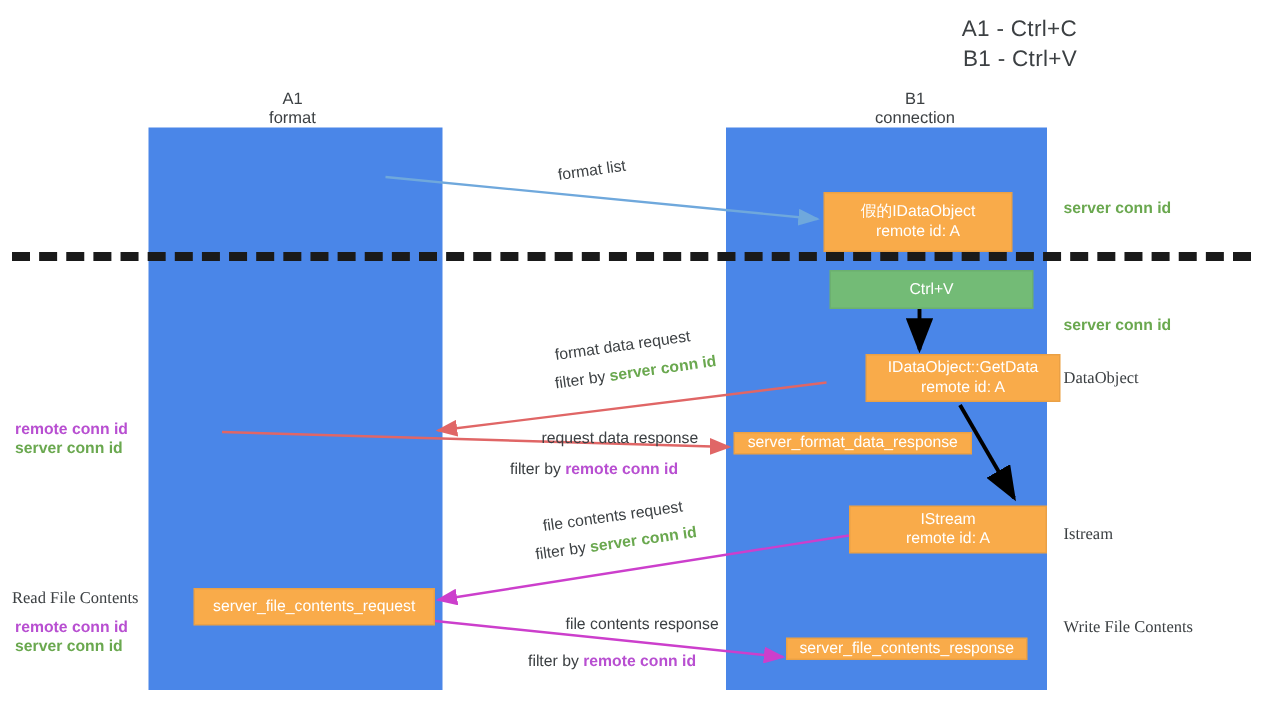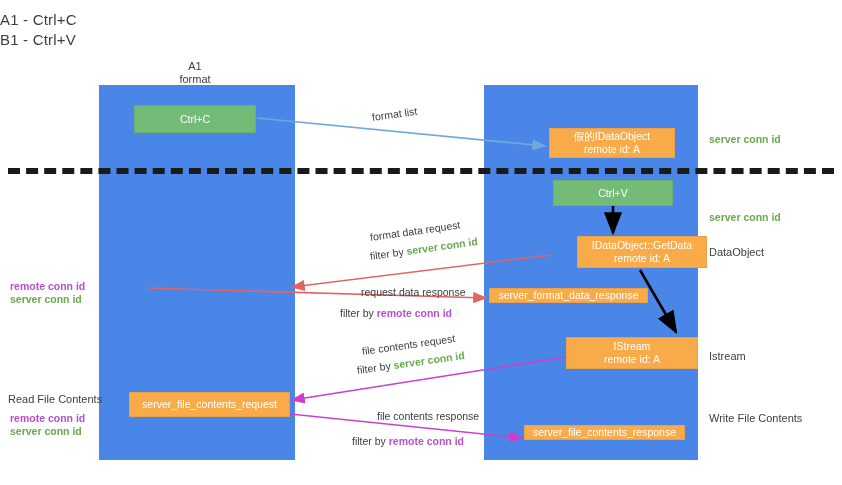--- a/index.html
+++ b/index.html
@@ -18,21 +18,21 @@
     background: #ffffff;
     overflow: hidden;
   }
 
   
   .title-block {
     position: absolute;
     left: 0;
     top: 10px;
     width: 718px;
-    text-align: left;
+    text-align: right;
     color: #3c4043;
     font-size: 15px;
     line-height: 20px;
     letter-spacing: 0.2px;
   }
 
   
   .col-head {
     position: absolute;
     text-align: center;
@@ -71,21 +71,21 @@
     position: absolute;
     font-size: 10.5px;
     line-height: 14px;
     color: #3c4043;
     white-space: nowrap;
   }
   .lbl.green-text { color: #6aa84f; font-weight: bold; }
   .lbl.purple-text { color: #b84fd1; font-weight: bold; }
   .lbl b.green-text { color: #6aa84f; }
   .lbl b.purple-text { color: #b84fd1; }
-  .lbl.right-note { font-size: 11px; color: #3c4043; }
+  .lbl.right-note { font-size: 11px; color: #3c4043; font-family: Liberation Serif, serif; }
   .lbl.rot-up { transform: rotate(-8deg); transform-origin: left bottom; }
 
   
   .dash-sep {
     position: absolute;
     left: 8px;
     top: 168px;
     width: 826px;
     height: 0;
     border-top: 6px dashed #1a1a1a;
@@ -107,20 +107,24 @@
 
   <div class="title-block">
     <div>A1 - Ctrl+C</div>
     <div>B1 - Ctrl+V</div>
   </div>
 
   <div class="col-head" style="left:115px; top:60px;">
     <div>A1</div>
     <div>format</div>
   </div>
+  <div class="col-head" style="left:530px; top:60px;">
+    <div>B1</div>
+    <div>connection</div>
+  </div>
 
   <div class="lifeline" style="left:99px; top:85px; width:196px; height:375px;"></div>
   <div class="lifeline" style="left:484px; top:85px; width:214px; height:375px;"></div>
 
   <svg class="wires" viewBox="0 0 842 485">
     <defs>
       <marker id="ah-blue" markerWidth="9" markerHeight="7" refX="8" refY="3.5" orient="auto">
         <polygon points="0 0, 9 3.5, 0 7" fill="#6fa8dc"></polygon>
       </marker>
       <marker id="ah-red" markerWidth="9" markerHeight="7" refX="8" refY="3.5" orient="auto">
@@ -144,30 +148,27 @@
 
     <line x1="148" y1="288" x2="486" y2="298" stroke="#e06666" stroke-width="1.6" marker-end="url(#ah-red)"></line>
 
     <line x1="566" y1="357" x2="292" y2="400" stroke="#cc3fcc" stroke-width="1.6" marker-end="url(#ah-magenta)"></line>
 
     <line x1="145" y1="399" x2="522" y2="438" stroke="#cc3fcc" stroke-width="1.6" marker-end="url(#ah-magenta)"></line>
   </svg>
 
   <div class="dash-sep"></div>
 
-  <div class="node green" style="left:134px; top:105px; width:122px; height:28px;">
-    <div>Ctrl+C</div>
-  </div>
-
-  <div class="node orange" style="left:549px; top:128px; width:126px; height:30px;text-align:center;">
+
+  <div class="node orange" style="left:549px; top:128px; width:126px; height:40px;text-align:center;">
     <div>假的IDataObject</div>
     <div class="l2">remote id: A</div>
   </div>
 
-  <div class="node green" style="left:553px; top:180px; width:120px; height:26px;">
+  <div class="node green" style="left:553px; top:180px; width:136px; height:26px;">
     <div>Ctrl+V</div>
   </div>
 
   <div class="node orange" style="left:549px; top:236px; width:130px; height:32px;margin-left:28px;">
     <div>IDataObject::GetData</div>
     <div class="l2">remote id: A</div>
   </div>
 
   <div class="node orange" style="left:566px; top:337px; width:132px; height:32px;">
     <div>IStream</div>

